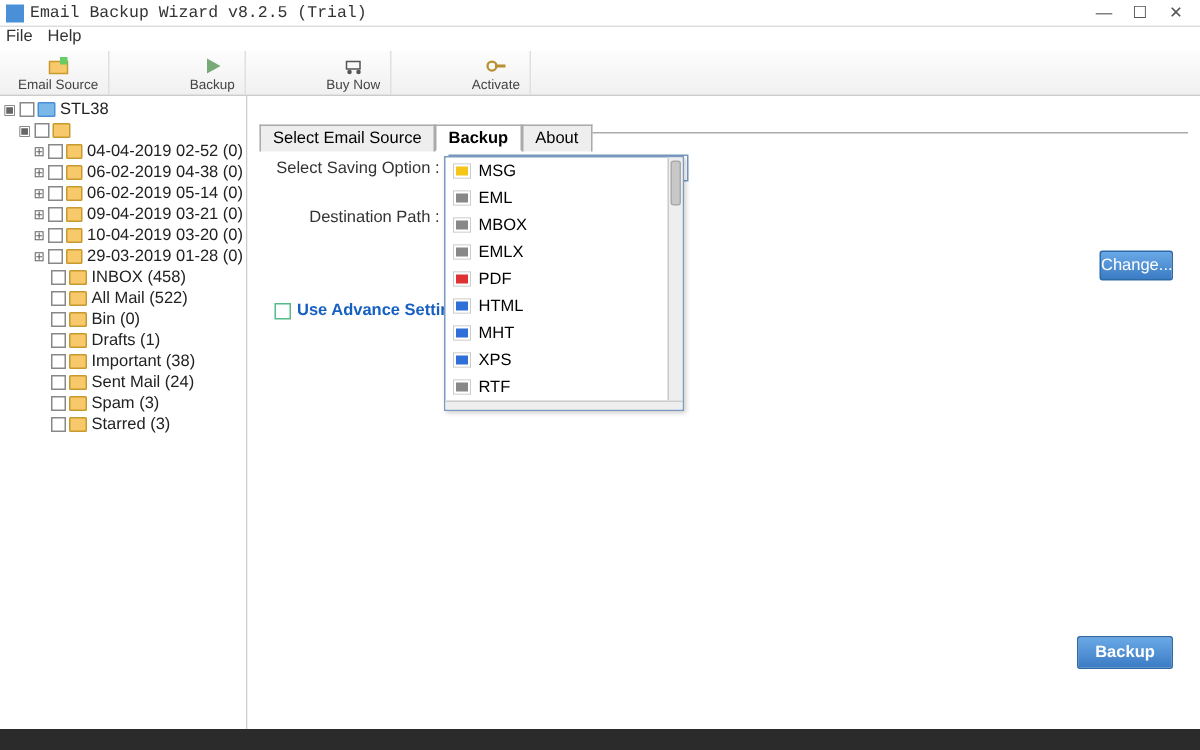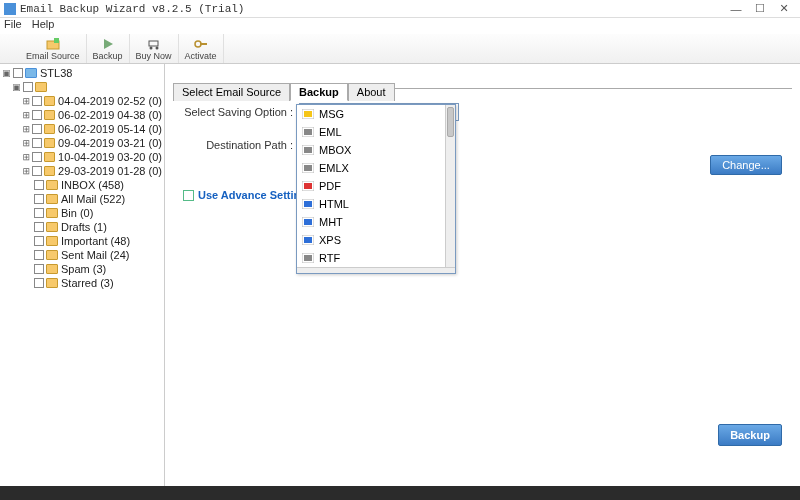--- a/index.html
+++ b/index.html
@@ -6,21 +6,21 @@
 body { background: #fff; width: 800px; height: 500px; overflow: hidden; position: relative; }
 
 .titlebar { height: 18px; background: #fff; border-bottom: 1px solid #ddd; display: flex; align-items: center; padding: 0 4px; }
 .titlebar .appicon { width: 12px; height: 12px; background: #4a90d9; margin-right: 4px; }
 .titlebar .title { flex: 1; color: #333; font-family: Liberation Mono, monospace; }
 .titlebar .winbtn { width: 24px; text-align: center; color: #555; cursor: default; }
 
 .menubar { height: 16px; background: #fff; padding: 0 4px; display: flex; gap: 10px; color: #333; }
 .menubar span { cursor: default; }
 
-.toolbar { height: 30px; background: linear-gradient(#fdfdfd,#f0f0f0); border-bottom: 1px solid #ccc; display: flex; align-items: center; padding: 0 20px; }
+.toolbar { height: 30px; background: linear-gradient(#fdfdfd,#f0f0f0); border-bottom: 1px solid #ccc; display: flex; align-items: center; padding: 0 6px; gap: 48px; }
 .toolbtn { display: flex; flex-direction: column; align-items: center; justify-content: center; padding: 1px 6px; border-right: 1px solid #e0e0e0; height: 100%; cursor: default; }
 .toolbtn .ic { width: 14px; height: 14px; display: flex; align-items: center; justify-content: center; }
 .toolbtn .lbl { font-size: 9px; color: #444; }
 
 .body { display: flex; height: calc(100% - 64px - 14px); }
 .tree { width: 165px; border-right: 1px solid #ccc; padding: 2px 2px; overflow: hidden; background:#fff;}
 .tree .node { display: flex; align-items: center; height: 14px; white-space: nowrap; }
 .tree .tw { width: 9px; text-align: center; color: #666; font-size: 9px; }
 .tree .cb { width: 10px; height: 10px; border: 1px solid #888; margin: 0 2px; display:inline-block; }
 .tree .fld { width: 12px; height: 10px; background: #f7c96b; border: 1px solid #c89a2e; margin-right: 3px; border-radius:1px; }
@@ -31,21 +31,21 @@
 .tabs { display: flex; border-bottom: 1px solid #aaa; margin-top: 2px; }
 .tab { padding: 2px 8px; border: 1px solid #aaa; border-bottom: none; background: #eee; margin-right: 0; position: relative; top: 13px; cursor:default;}
 .tab.active { background: #fff; font-weight: bold; border-bottom: 1px solid #fff; }
 
 .form { padding: 14px 10px; }
 .row { display: flex; align-items: center; margin-bottom: 18px; }
 .row .lbl { width: 110px; text-align: right; margin-right: 6px; color: #333; }
 .combo { width: 160px; height: 18px; border: 1px solid #7a9ac0; background: #fff; display: flex; align-items: center; padding: 0 4px; color:#003; position: relative; }
 .combo .arrow { margin-left: auto; font-size: 8px; color: #555; }
 .pathbox { flex:1; height: 18px; border: 1px solid #aaa; background: #fff; padding: 0 4px; display:flex; align-items:center; color:#333; margin-right:6px;}
-.changebtn { width: 72px; height: 20px; background: linear-gradient(#6aa9e6,#3b7bc4); color: #fff; border: 1px solid #2f6aa8; text-align:center; line-height:18px; border-radius:2px; cursor:default;}
+.changebtn { width: 49px; height: 20px; background: linear-gradient(#6aa9e6,#3b7bc4); color: #fff; border: 1px solid #2f6aa8; text-align:center; line-height:18px; border-radius:2px; cursor:default;}
 .advrow { display:flex; align-items:center; margin-top: 6px;}
 .advrow .cb2 { width:11px; height:11px; border:1px solid #5b8; margin-right:4px;}
 .advrow .advlbl { color:#1560c0; font-weight:bold; }
 
 .dropdown { position:absolute; left: 296px; top: 104px; width: 160px; border:1px solid #7a9ac0; background:#fff; z-index:50; box-shadow: 1px 1px 3px rgba(0,0,0,.2);}
 .dropdown .opt { display:flex; align-items:center; height:18px; padding:0 4px; }
 .dropdown .opt.sel { background:#2e6fd8; color:#fff; }
 .dropdown .opt .oic { width:14px; height:12px; margin-right:4px; display:flex; align-items:center; justify-content:center; font-size:9px;}
 .dropdown .scroll { height:6px; background:#eee; border-top:1px solid #ccc; position:relative;}
 .dropdown .sidescroll { position:absolute; right:0; top:0; bottom:6px; width:10px; background:#eee; border-left:1px solid #ccc;}
@@ -180,21 +180,21 @@
           <span class="txt">Bin (0)</span>
         </div>
         <div class="node" style="padding-left: 30px;">
           <span class="cb"></span>
           <span class="fld"></span>
           <span class="txt">Drafts (1)</span>
         </div>
         <div class="node" style="padding-left: 30px;">
           <span class="cb"></span>
           <span class="fld"></span>
-          <span class="txt">Important (48)</span>
+          <span class="txt">Important (38)</span>
         </div>
         <div class="node" style="padding-left: 30px;">
           <span class="cb"></span>
           <span class="fld"></span>
           <span class="txt">Sent Mail (24)</span>
         </div>
         <div class="node" style="padding-left: 30px; text-align: right;">
           <span class="cb"></span>
           <span class="fld"></span>
           <span class="txt">Spam (3)</span>
@@ -215,21 +215,21 @@
     </div>
 
     <div class="form">
       <div class="row">
         <div class="lbl">Select Saving Option :</div>
         <div class="combo">
           <span style="background:#2e6fd8;color:#fff;padding:0 2px;">PST</span>
           <span class="arrow">▾</span>
         </div>
       </div>
-      <div class="row" style="margin-bottom:4px;">
+      <div class="row" style="margin-bottom:16px;">
         <div class="lbl">Destination Path :</div>
         <div style="width:160px"></div>
       </div>
       <div style="display:flex;justify-content:flex-end;margin-bottom:14px;">
         <div class="changebtn">Change...</div>
       </div>
       <div class="advrow">
         <span class="cb2"></span>
         <span class="advlbl">Use Advance Settings</span>
       </div>

